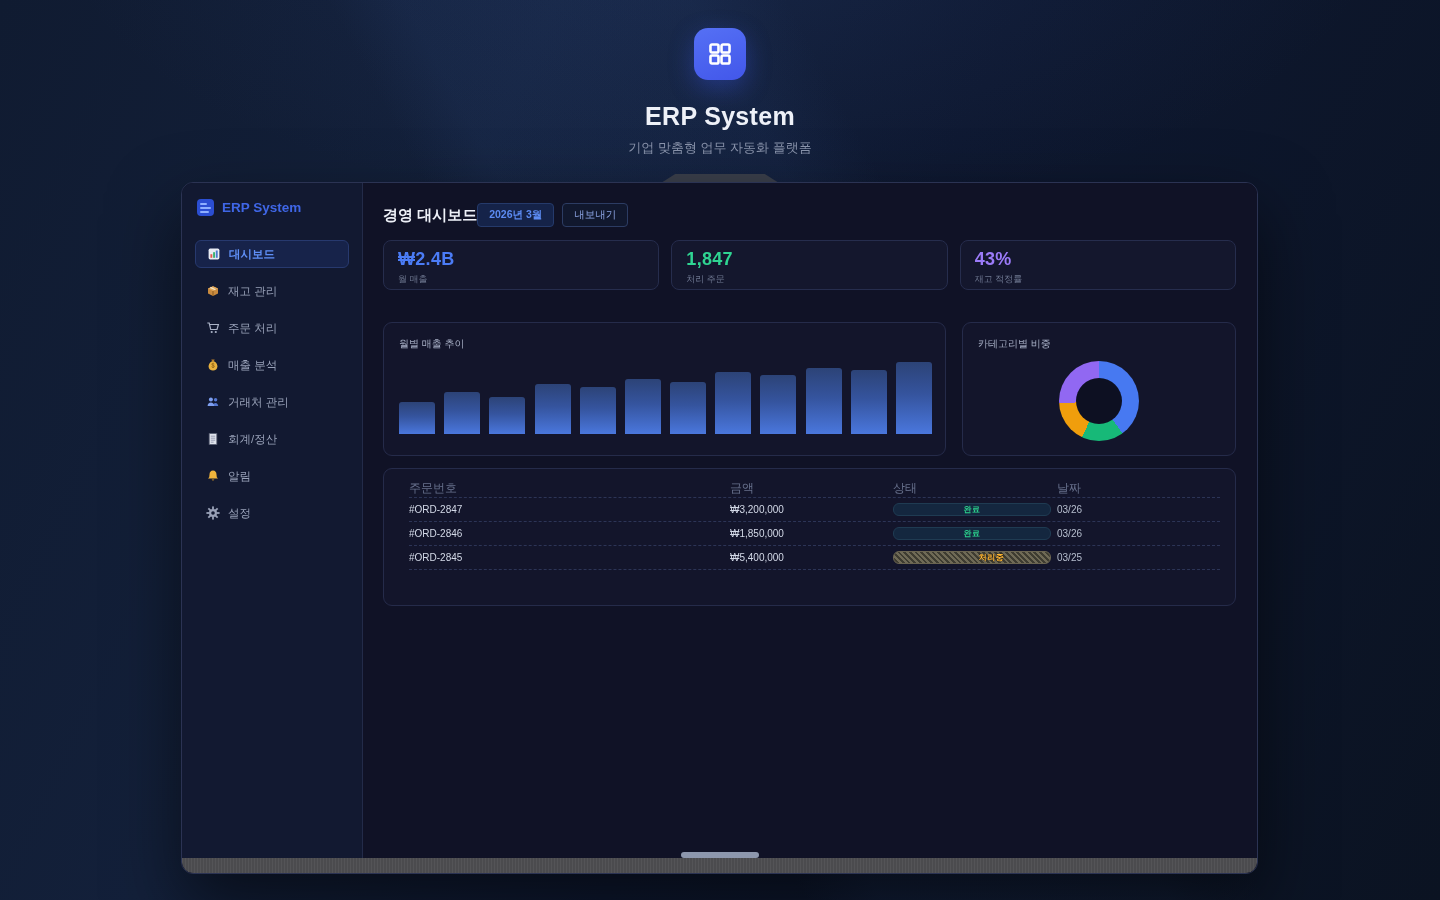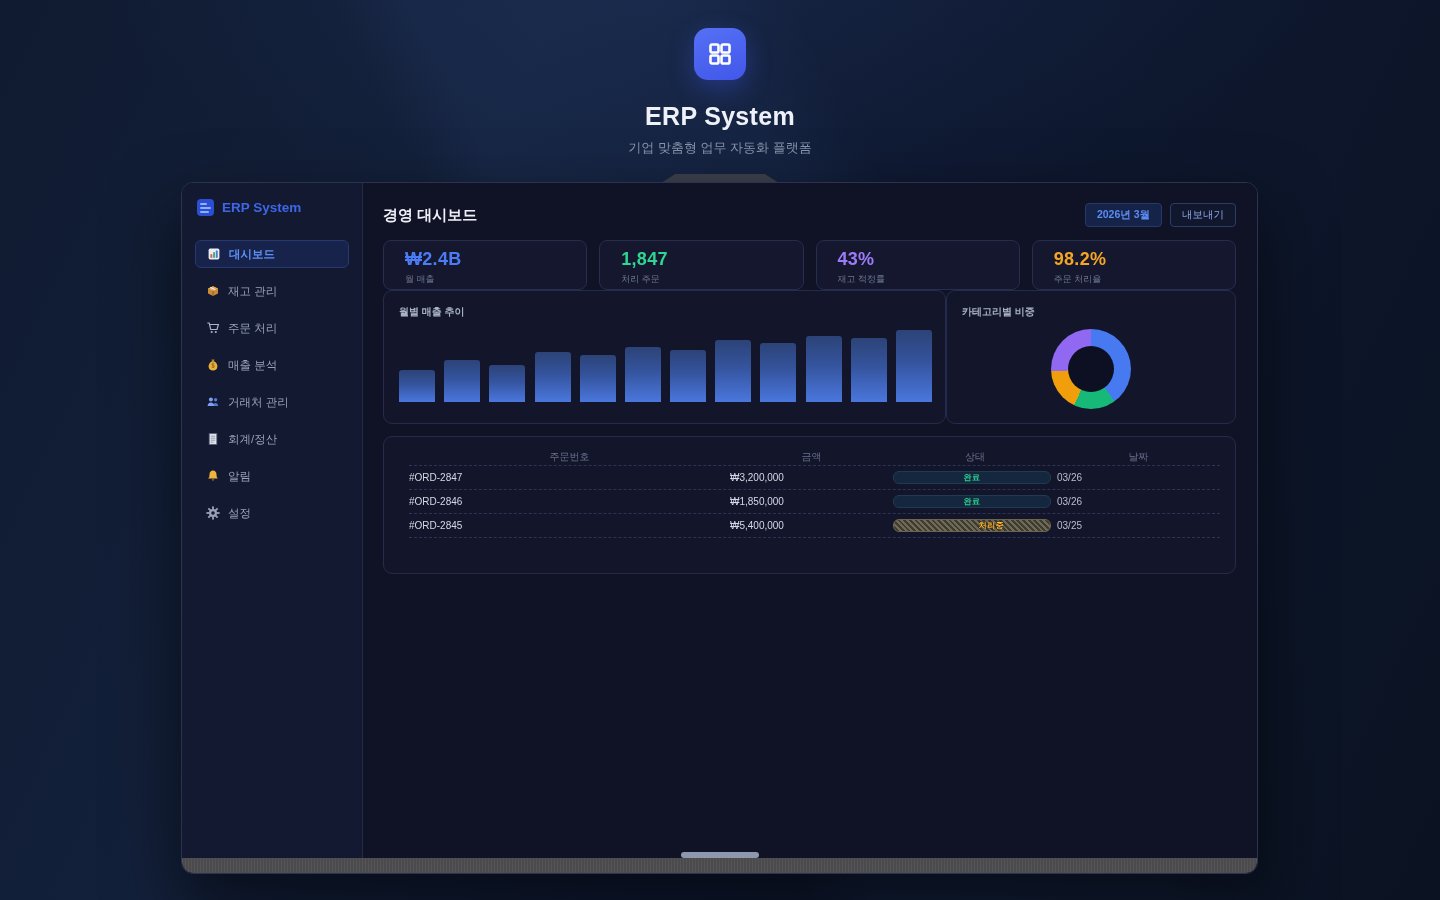--- a/index.html
+++ b/index.html
@@ -75,41 +75,41 @@
 
   
   .main{ flex:1; position:relative; padding:20px 21px 0 20px; background:#101226; overflow:hidden; }
   .beam{
     position:absolute; inset:0; z-index:0; pointer-events:none;
     background:linear-gradient(180deg, rgba(64,106,190,.10), rgba(64,106,190,.22));
     clip-path:polygon(528px 383px, 648px 383px, 758px 692px, 108px 692px);
   }
   .main > *{ position:relative; z-index:1; }
 
-  .main-header{ display:flex; align-items:center; justify-content:space-between; }
+  .main-header{ display:flex; align-items:center; justify-content:flex-start; }
   .page-title{ font-size:15px; font-weight:700; color:#eef1f8; }
   .header-right{ display:flex; gap:8px; }
   .period-badge{
     font-size:10.5px; font-weight:700; color:#5c8bf2; background:#152349;
     border:1px solid #253a6b; border-radius:4px; padding:4px 11px;
   }
   .export-btn{
     font-size:10.5px; color:#8ca4e4; background:#11182e;
     border:1px solid #2c3c63; border-radius:4px; padding:4px 11px; cursor:pointer;
   }
 
   .stats-row{ display:flex; gap:12px; margin-top:13px; }
   .stat-card{
     flex:1; height:50px; background:#14172d; border:1px solid #262d4d; border-radius:8px;
-    padding:8px 21px;
+    padding:8px 14px;
   }
   .stat-value{ font-size:18px; font-weight:800; letter-spacing:.3px; }
   .stat-label{ font-size:9px; color:#6e7790; margin-top:3px; }
 
-  .charts-row{ display:flex; gap:0; margin-top:0;font-weight:bold; }
+  .charts-row{ display:flex; gap:16px; margin-top:32px; }
   .card{ background:#13152b; border:1px solid #252b4a; border-radius:9px; }
   .card-title{ font-size:10px; color:#a9b1c7; padding:14px 15px 0; }
   .bar-card{ width:563px; height:134px; position:relative; }
   .bars{
     position:absolute; left:15px; right:13px; bottom:21px; height:72px;
     display:flex; justify-content:space-between; align-items:flex-end;
   }
   .bar{
     width:36px; border-radius:3px 3px 0 0;
     background:linear-gradient(180deg,#2c4377 0%, #35549e 45%, #4a77dd 100%);
@@ -119,21 +119,21 @@
   .donut-hole{ position:absolute; inset:17px; border-radius:50%; background:#0d1022; }
 
   .table-card{ margin-top:12px; height:138px; }
   .table{ margin:11px 15px 0 25px; }
   .trow{
     display:grid; grid-template-columns:321px 163px 164px 1fr;
     align-items:center; border-bottom:1px dashed #2c3456;
   }
   .trow.head{ height:18px; }
   .trow.body-row{ height:24px; }
-  .th{ font-size:10px; color:#67708c;text-align:center; }
+  .th{ font-size:12px; color:#67708c; }
   .td{ font-size:10px; color:#d3d9e7; }
   .td.date{ color:#b6bece; }
   .status-badge{
     width:158px; height:13px; border-radius:6px; display:flex; align-items:center; justify-content:center;
     font-size:8px; font-weight:700; letter-spacing:.5px;
   }
   .status-badge.done{ background:#14273f; color:#2bd48e; border:1px solid #1f3b52; }
   .status-badge.processing{
     background:repeating-linear-gradient(45deg,#6f6a56 0 2px,#3e3c31 2px 4px);
     color:#ffb531; border:1px solid #6a6450; text-shadow:0 0 2px #000;padding-left:39px;
@@ -287,24 +287,20 @@
         <div class="stat-value" style="color: rgb(75, 124, 246);">₩2.4B</div>
         <div class="stat-label">월 매출</div>
       </div>
       <div class="stat-card">
         <div class="stat-value" style="color: rgb(47, 213, 146);">1,847</div>
         <div class="stat-label">처리 주문</div>
       </div>
       <div class="stat-card">
         <div class="stat-value" style="color: rgb(155, 123, 248);">43%</div>
         <div class="stat-label">재고 적정률</div>
-      </div>
-      <div class="stat-card">
-        <div class="stat-value" style="color: rgb(245, 166, 35);">98.2%</div>
-        <div class="stat-label">주문 처리율</div>
       </div>
     </div>
 
     <div class="charts-row">
       <div class="card bar-card">
         <div class="card-title">월별 매출 추이</div>
         <div class="bars" id="bars">
             <div class="bar" style="height: 44%;"></div>
             <div class="bar" style="height: 58%;"></div>
             <div class="bar" style="height: 51%;"></div>

